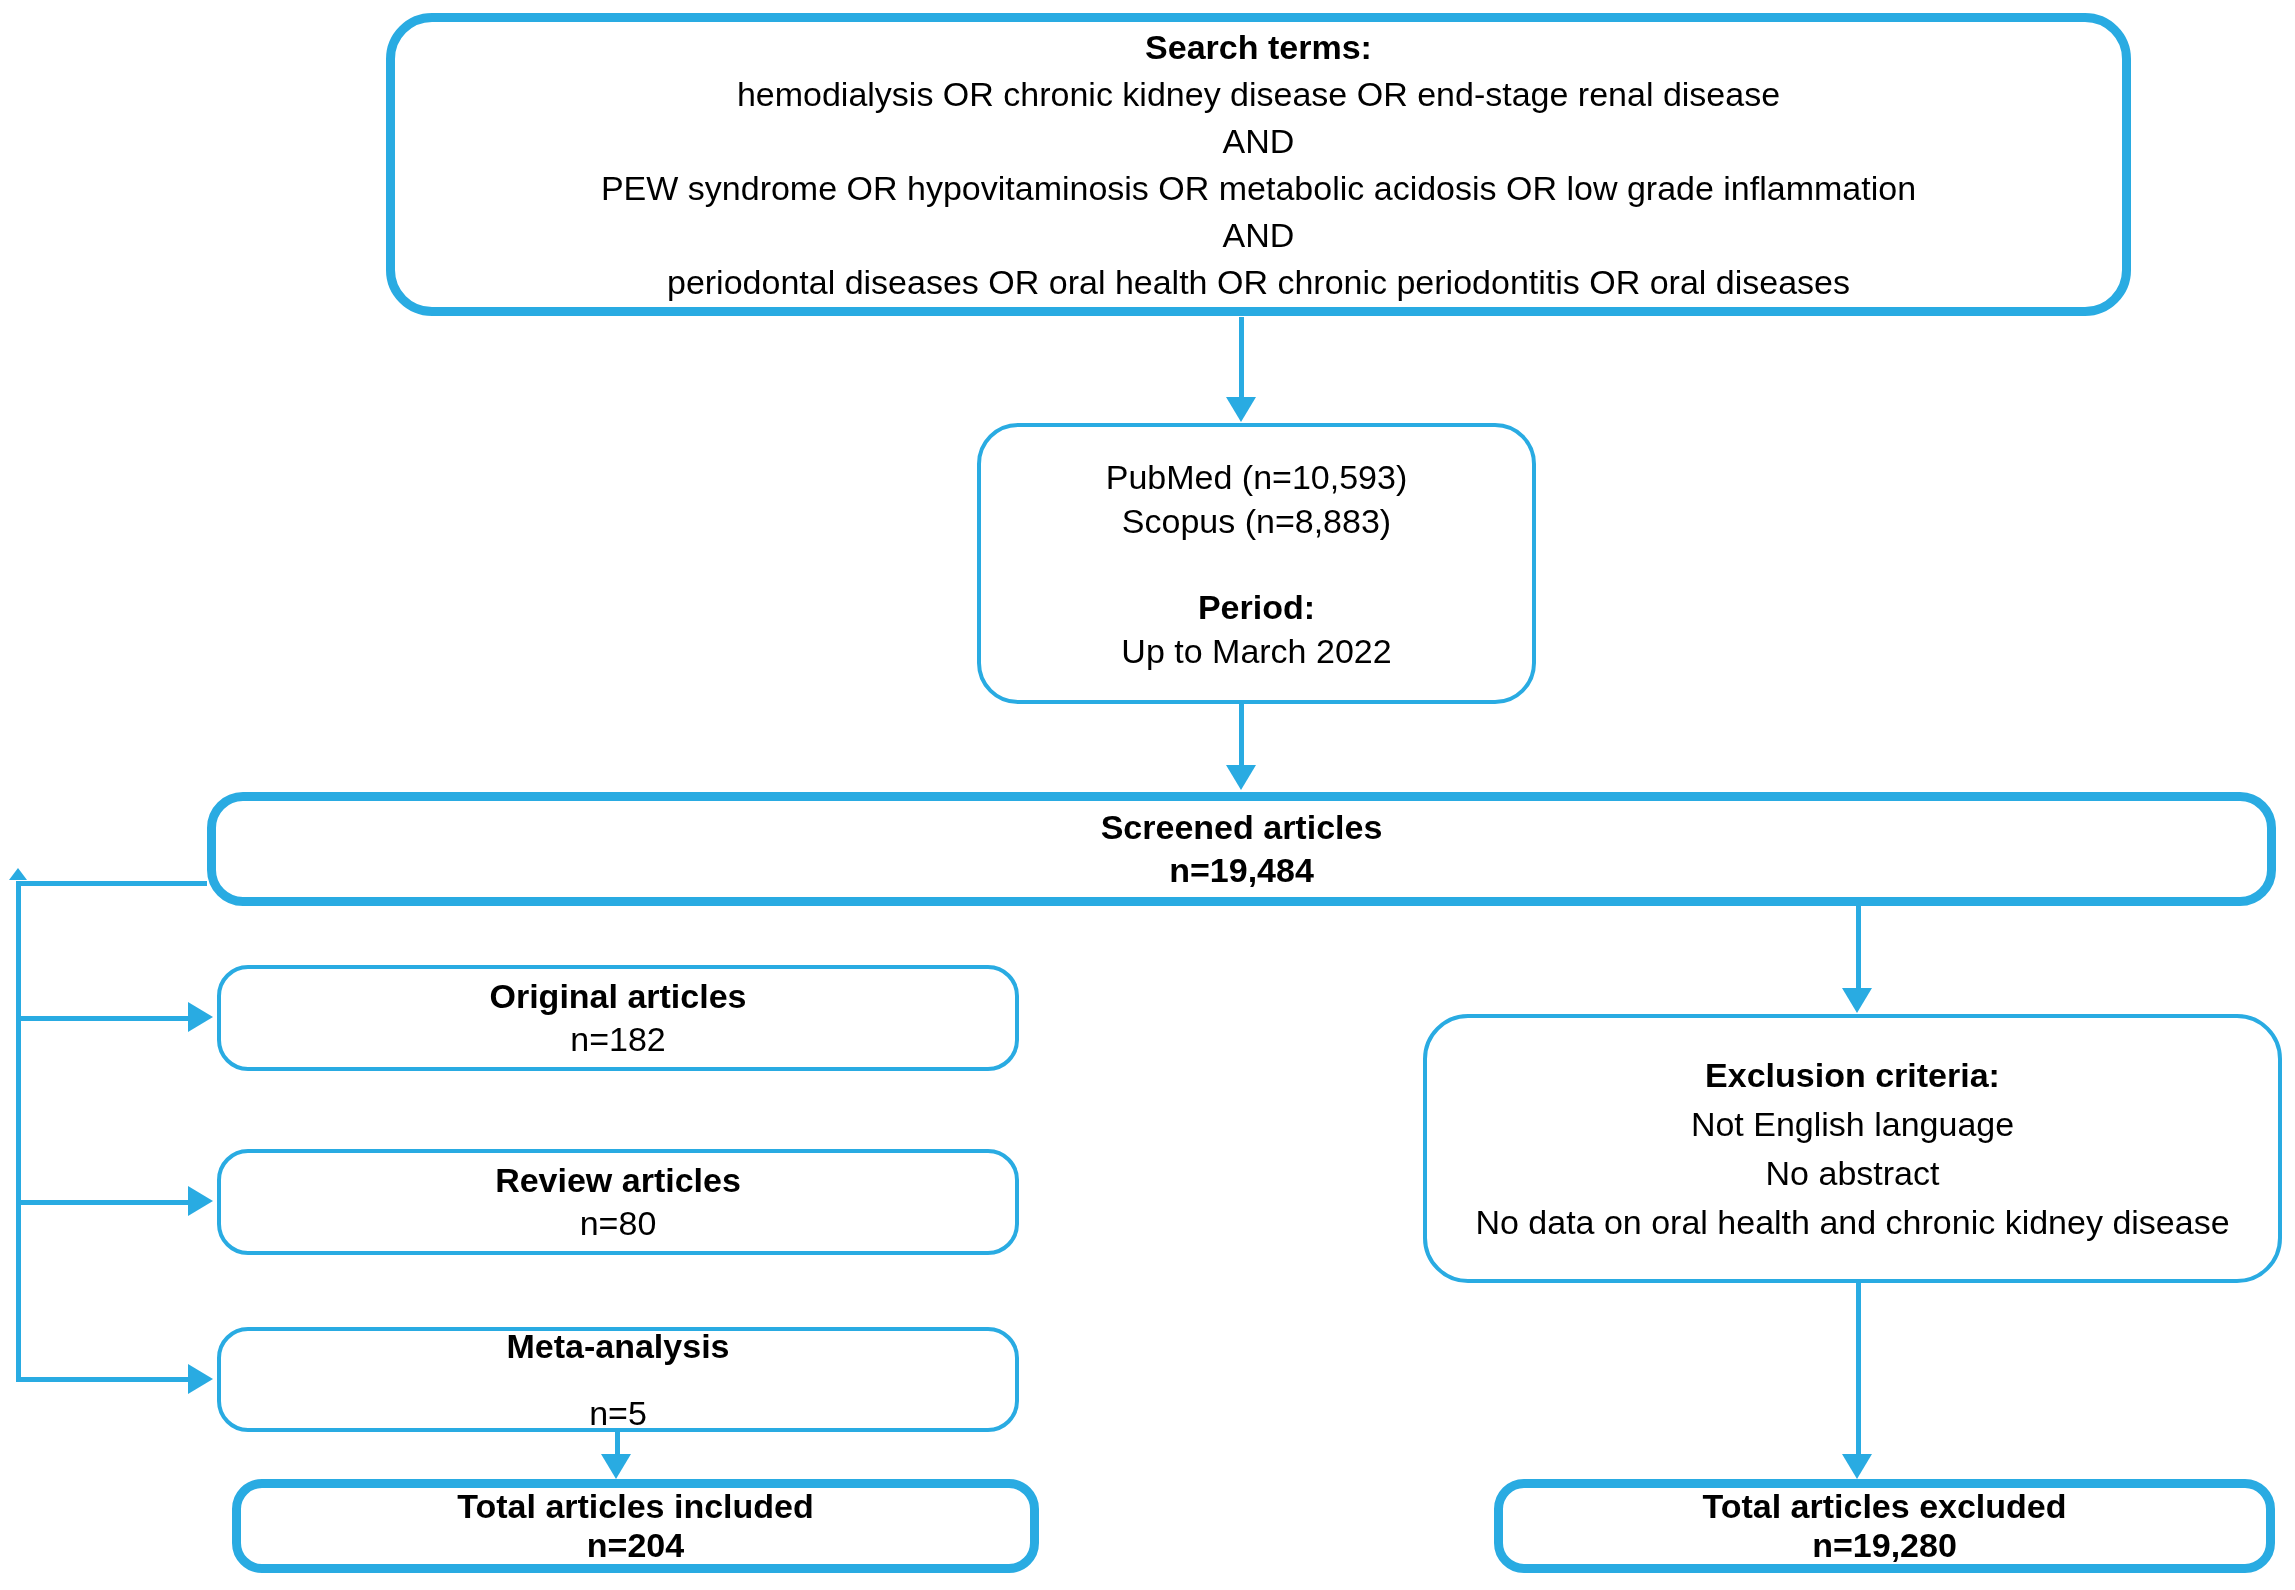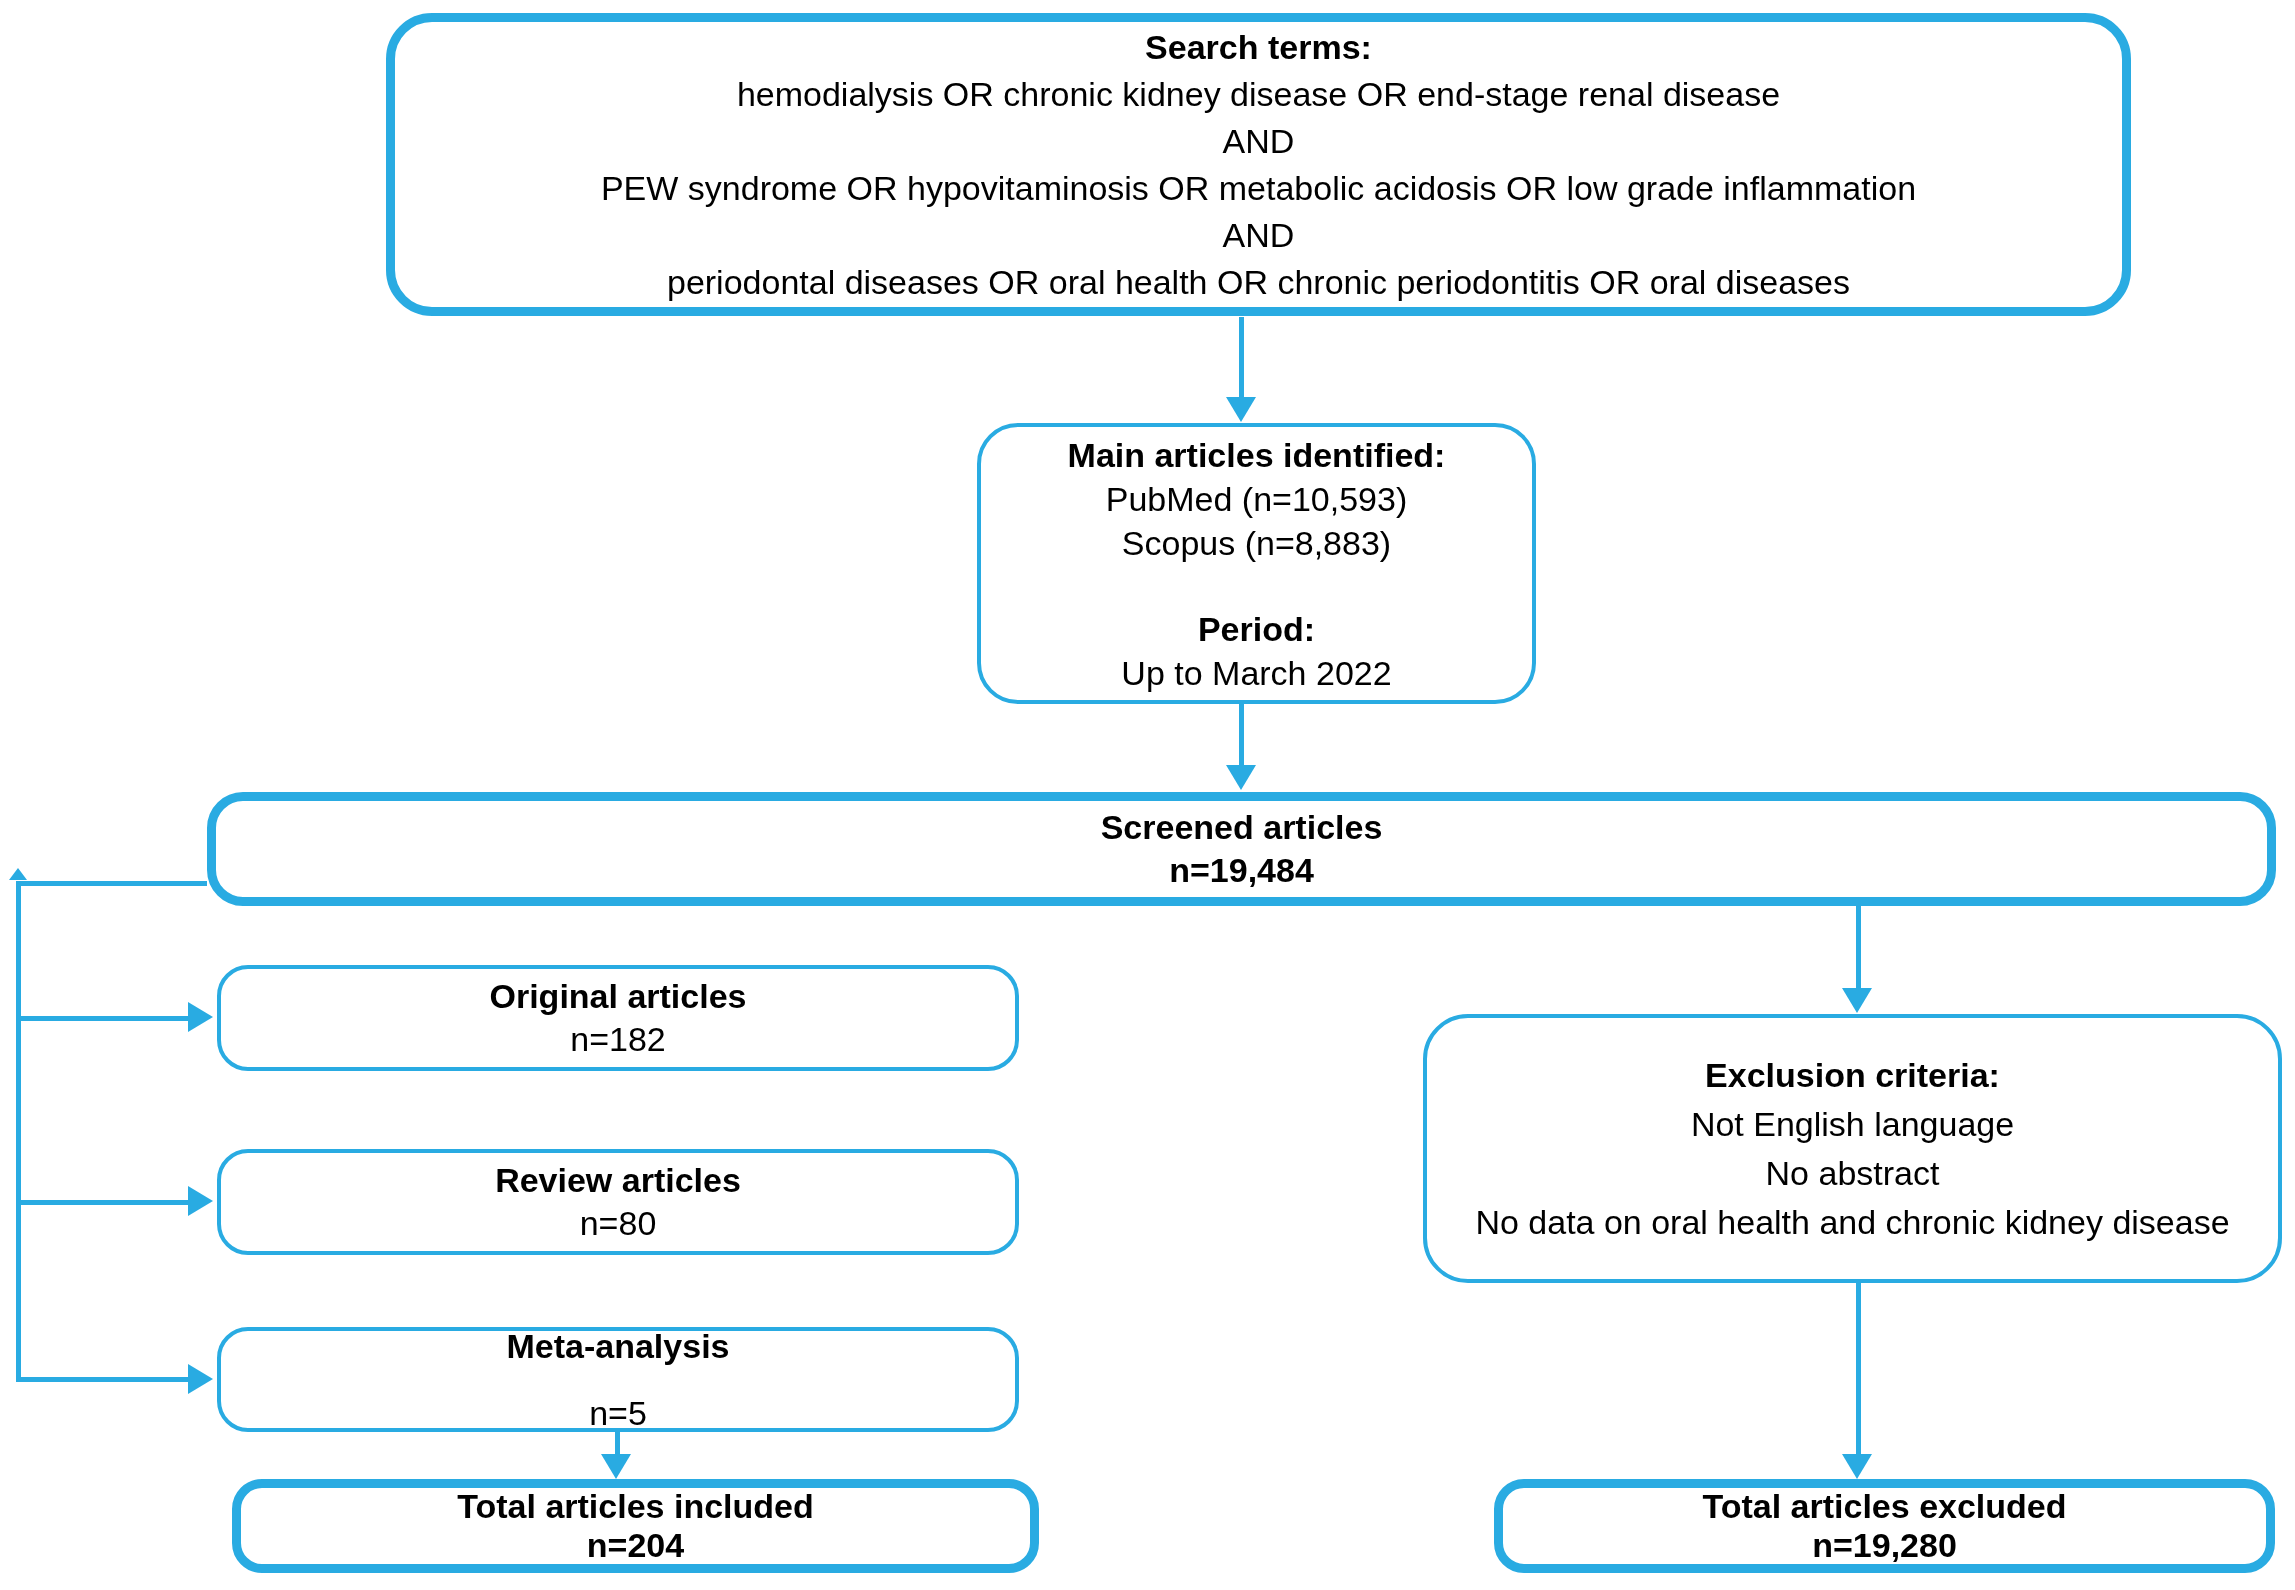--- a/index.html
+++ b/index.html
@@ -53,21 +53,20 @@
     <div class="line">AND</div>
     <div class="line">PEW syndrome OR hypovitaminosis OR metabolic acidosis OR low grade inflammation</div>
     <div class="line">AND</div>
     <div class="line">periodontal diseases OR oral health OR chronic periodontitis OR oral diseases</div>
   </div>
 
   <div class="vline" style="left:1239px;top:317px;width:4.5px;height:82px;"></div>
   <div class="head-down" style="left:1226px;top:397px;"></div>
 
   <div class="box" id="box-identified">
-    <div class="line bold">Main articles identified:</div>
     <div class="line">PubMed (n=10,593)</div>
     <div class="line">Scopus (n=8,883)</div>
     <div class="spacer"></div>
     <div class="line bold">Period:</div>
     <div class="line">Up to March 2022</div>
   </div>
 
   <div class="vline" style="left:1239px;top:704px;width:4.5px;height:63px;"></div>
   <div class="head-down" style="left:1226px;top:765px;"></div>
 

